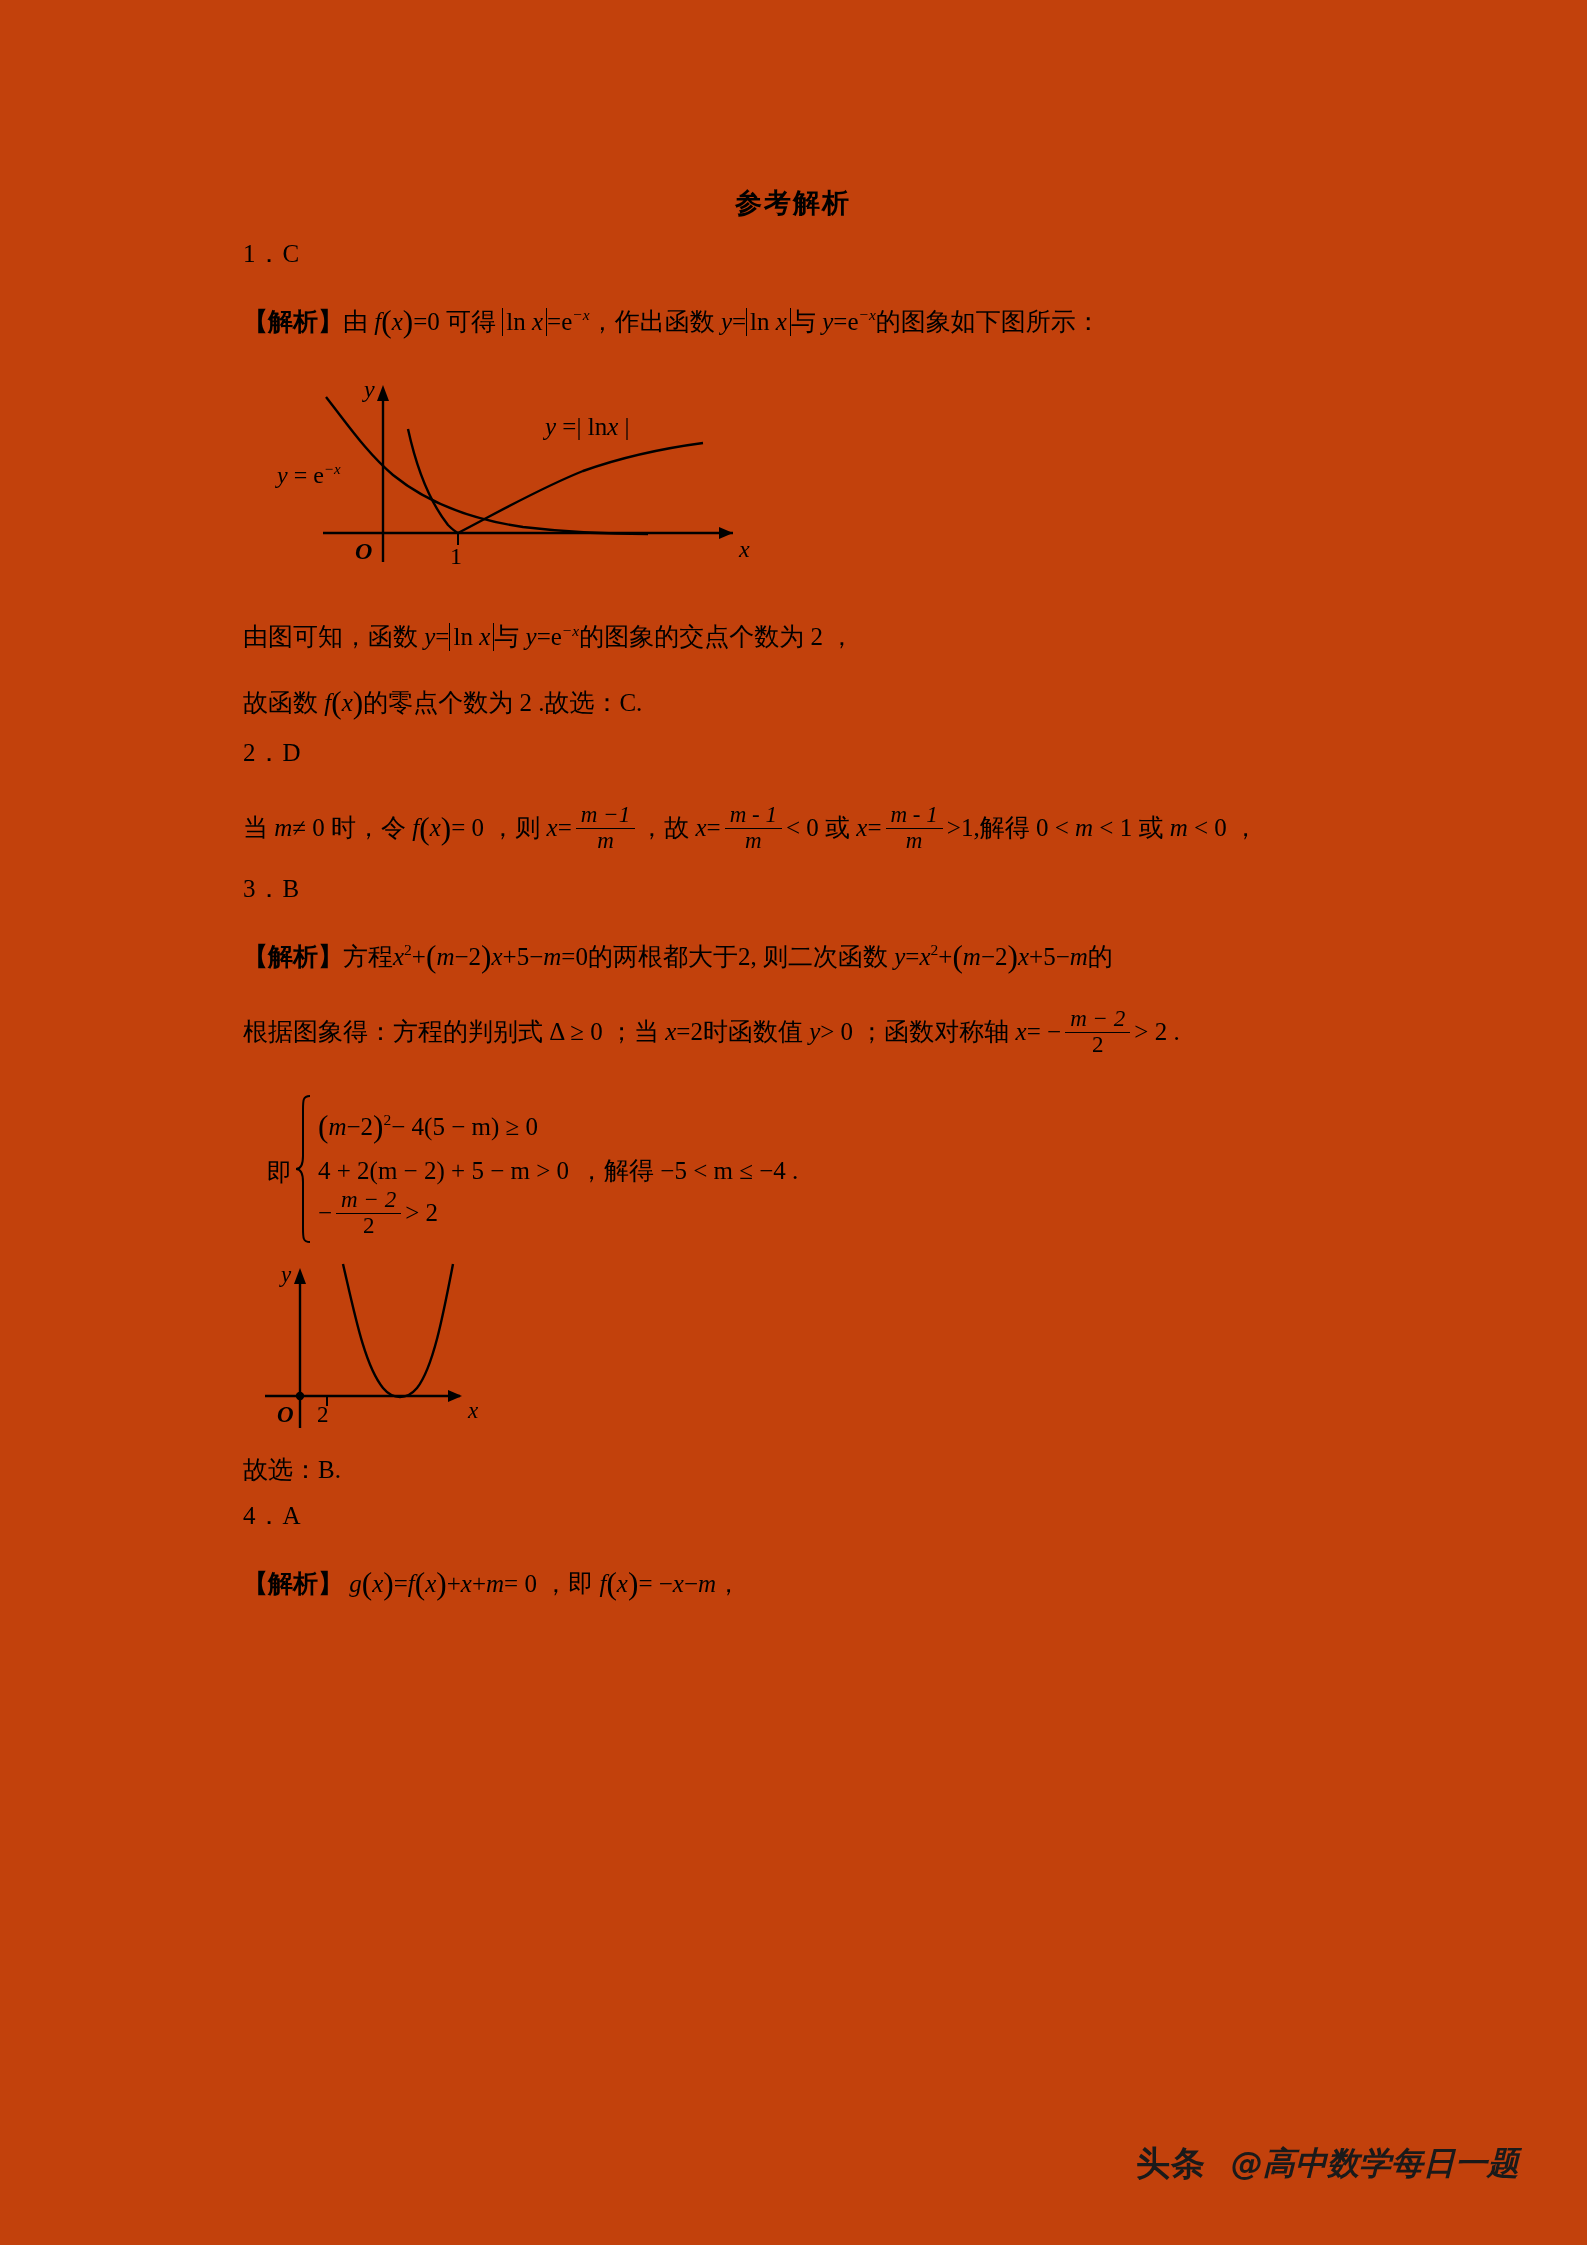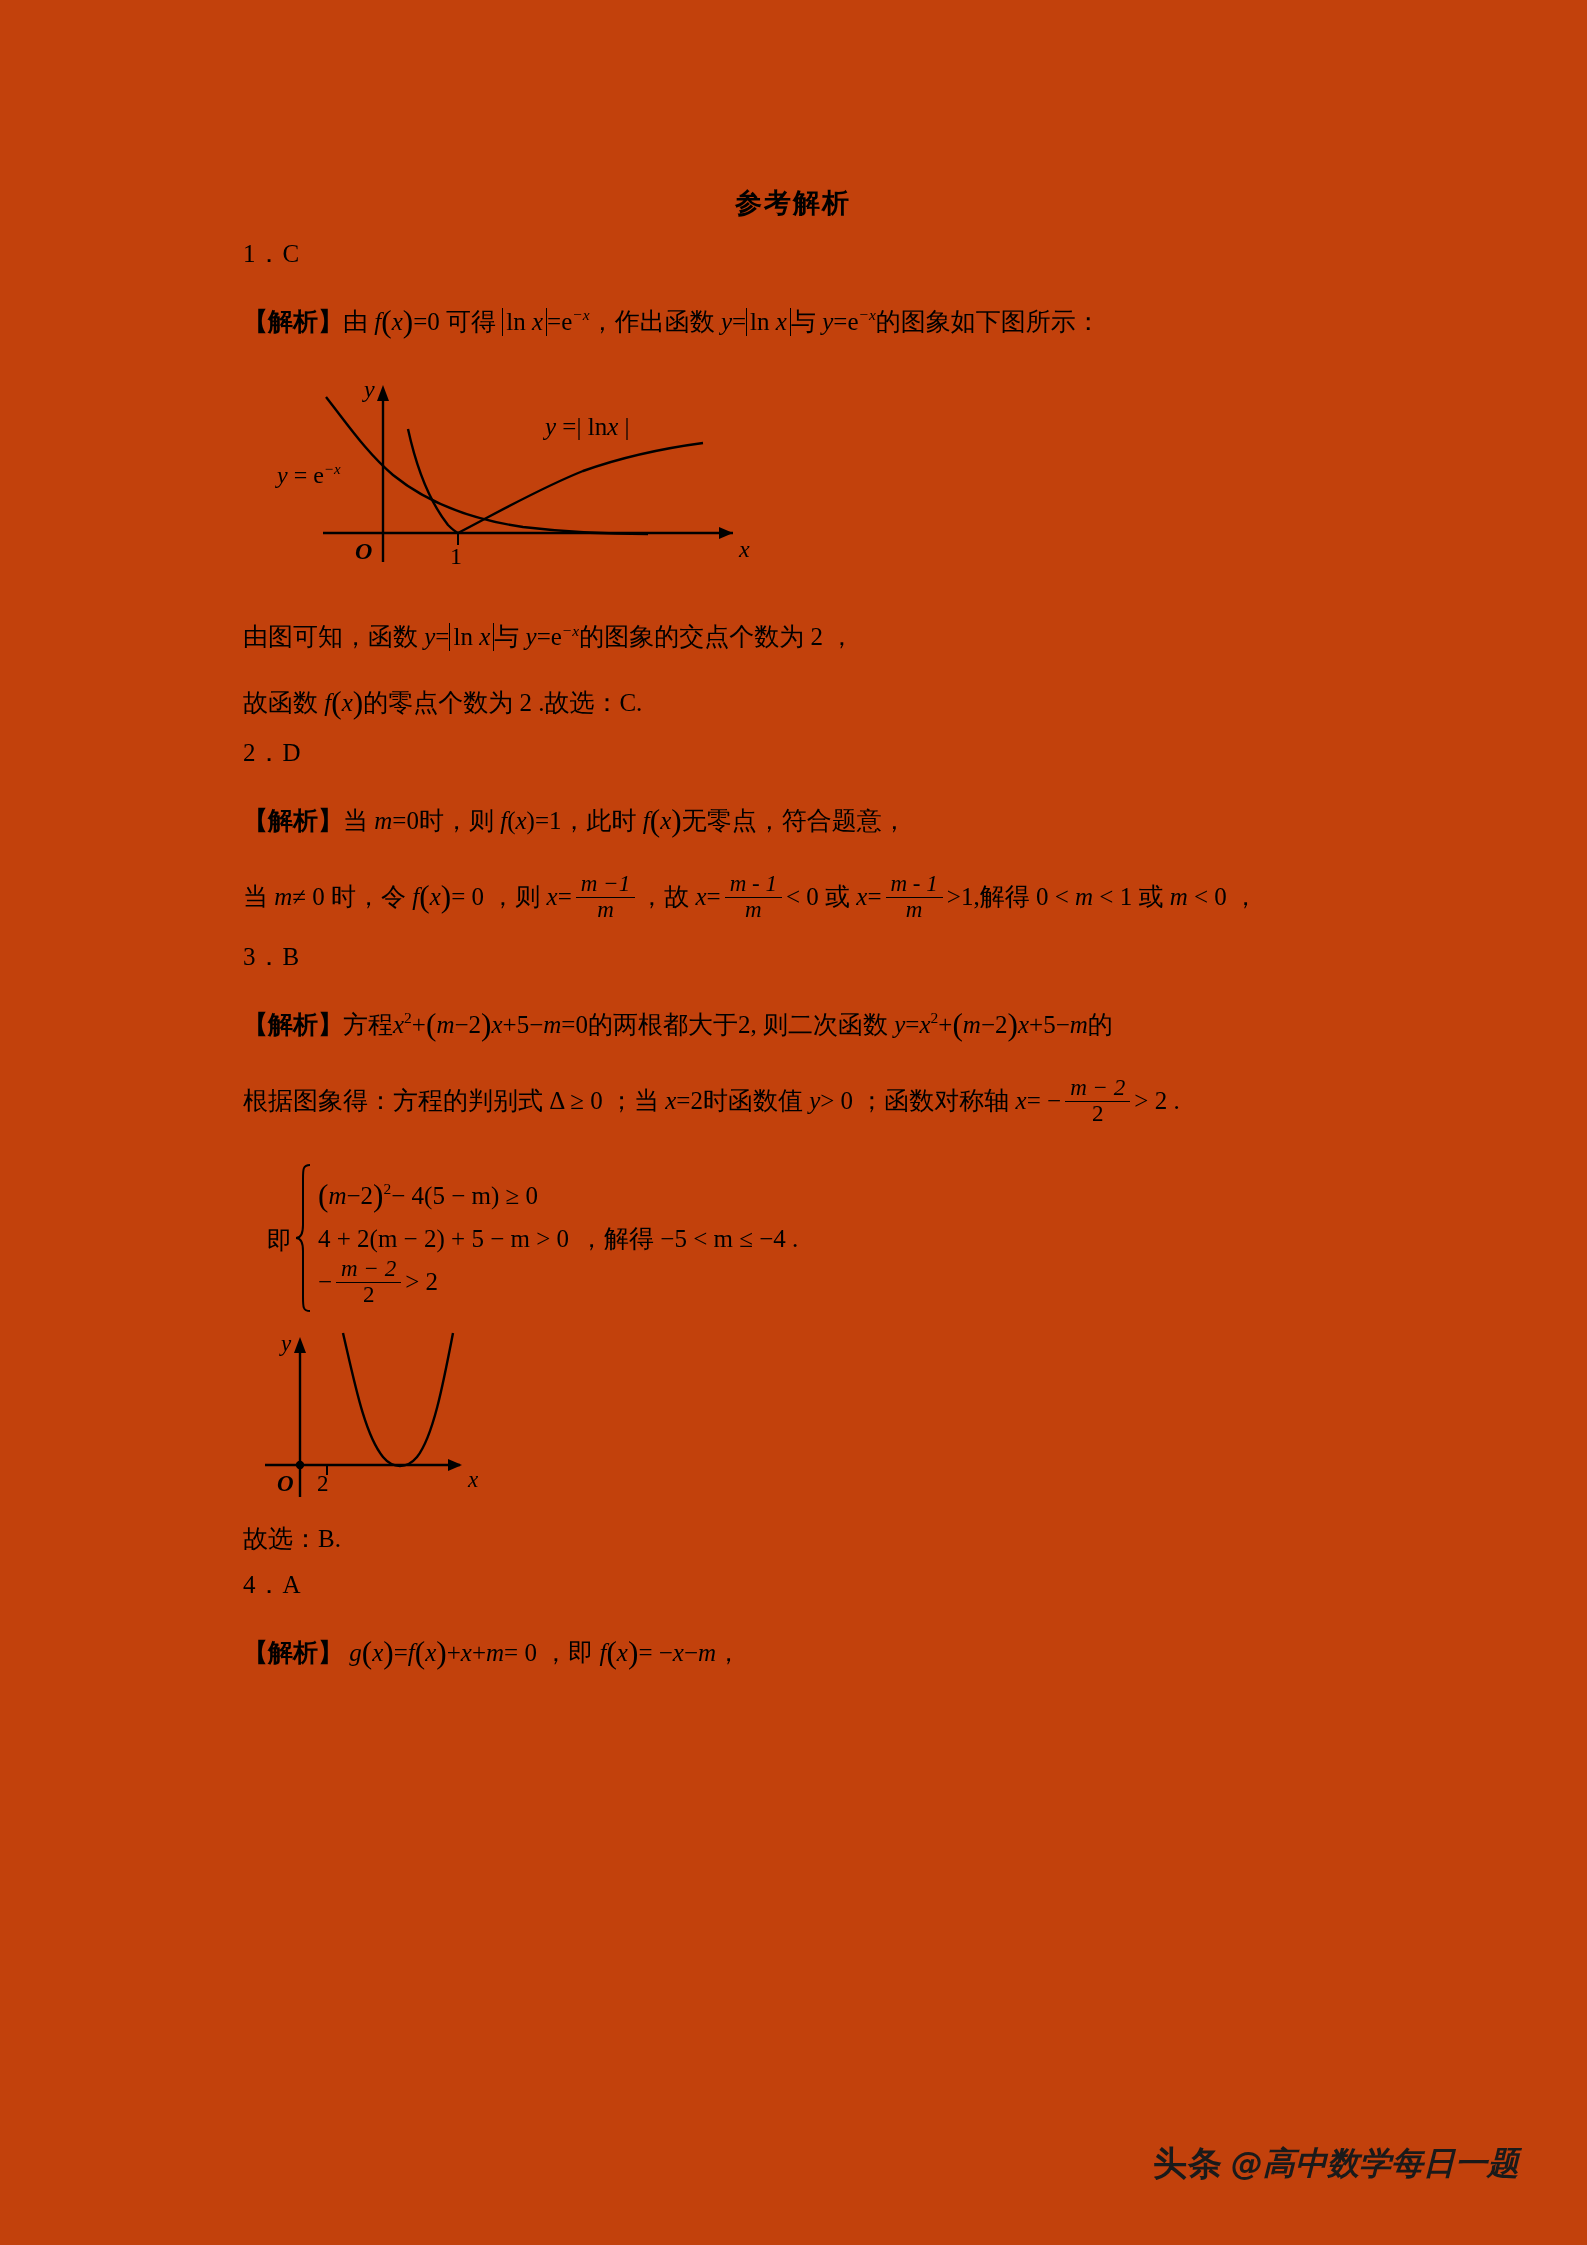--- a/index.html
+++ b/index.html
@@ -118,21 +118,21 @@
     margin-top: 6px;
     margin-left: 12px;
   }
 
   .watermark {
     position: absolute;
     right: 68px;
     bottom: 58px;
     display: flex;
     align-items: center;
-    gap: 8px;
+    gap: 25px;
     color: #1a1a1a;
   }
   .wm-left {
     font-size: 34px;
     font-weight: 700;
     font-family: "DejaVu Sans", sans-serif;
     letter-spacing: 1px;
   }
   .wm-right {
     font-size: 32px;
@@ -189,23 +189,20 @@
     </div>
 
     <div class="para">
       <span>故函数 </span><i class="v">f</i><span class="paren-big">(</span><i class="v">x</i><span class="paren-big">)</span><span>的零点个数为 2 .故选：C.</span>
     </div>
 
     <div class="qnum">
       <span>2．</span><span>D</span>
     </div>
 
-    <div class="para">
-      <span class="tag">【解析】</span><span>当 </span><i class="v">m</i><span>=0时，则 </span><i class="v">f</i><span>(</span><i class="v">x</i><span>)</span><span>=1，此时 </span><i class="v">f</i><span class="paren-big">(</span><i class="v">x</i><span class="paren-big">)</span><span>无零点，符合题意，</span>
-    </div>
 
     <div class="para">
       <span>当 </span><i class="v">m</i><span>≠ 0 时，令 </span><i class="v">f</i><span class="paren-big">(</span><i class="v">x</i><span class="paren-big">)</span><span>= 0 ，则 </span><i class="v">x</i><span>=</span><span class="frac"><span class="num"><i class="v">m −1</i></span><span class="den"><i class="v">m</i></span></span><span>，故 </span><i class="v">x</i><span>=</span><span class="frac"><span class="num"><i class="v">m - 1</i></span><span class="den"><i class="v">m</i></span></span><span>&lt; 0 或 </span><i class="v">x</i><span>=</span><span class="frac"><span class="num"><i class="v">m - 1</i></span><span class="den"><i class="v">m</i></span></span><span>&gt;1,解得 0 &lt; </span><i class="v">m</i><span> &lt; 1 或 </span><i class="v">m</i><span> &lt; 0 ，</span>
     </div>
 
 
     <div class="qnum">
       <span>3．</span><span>B</span>
     </div>
 

